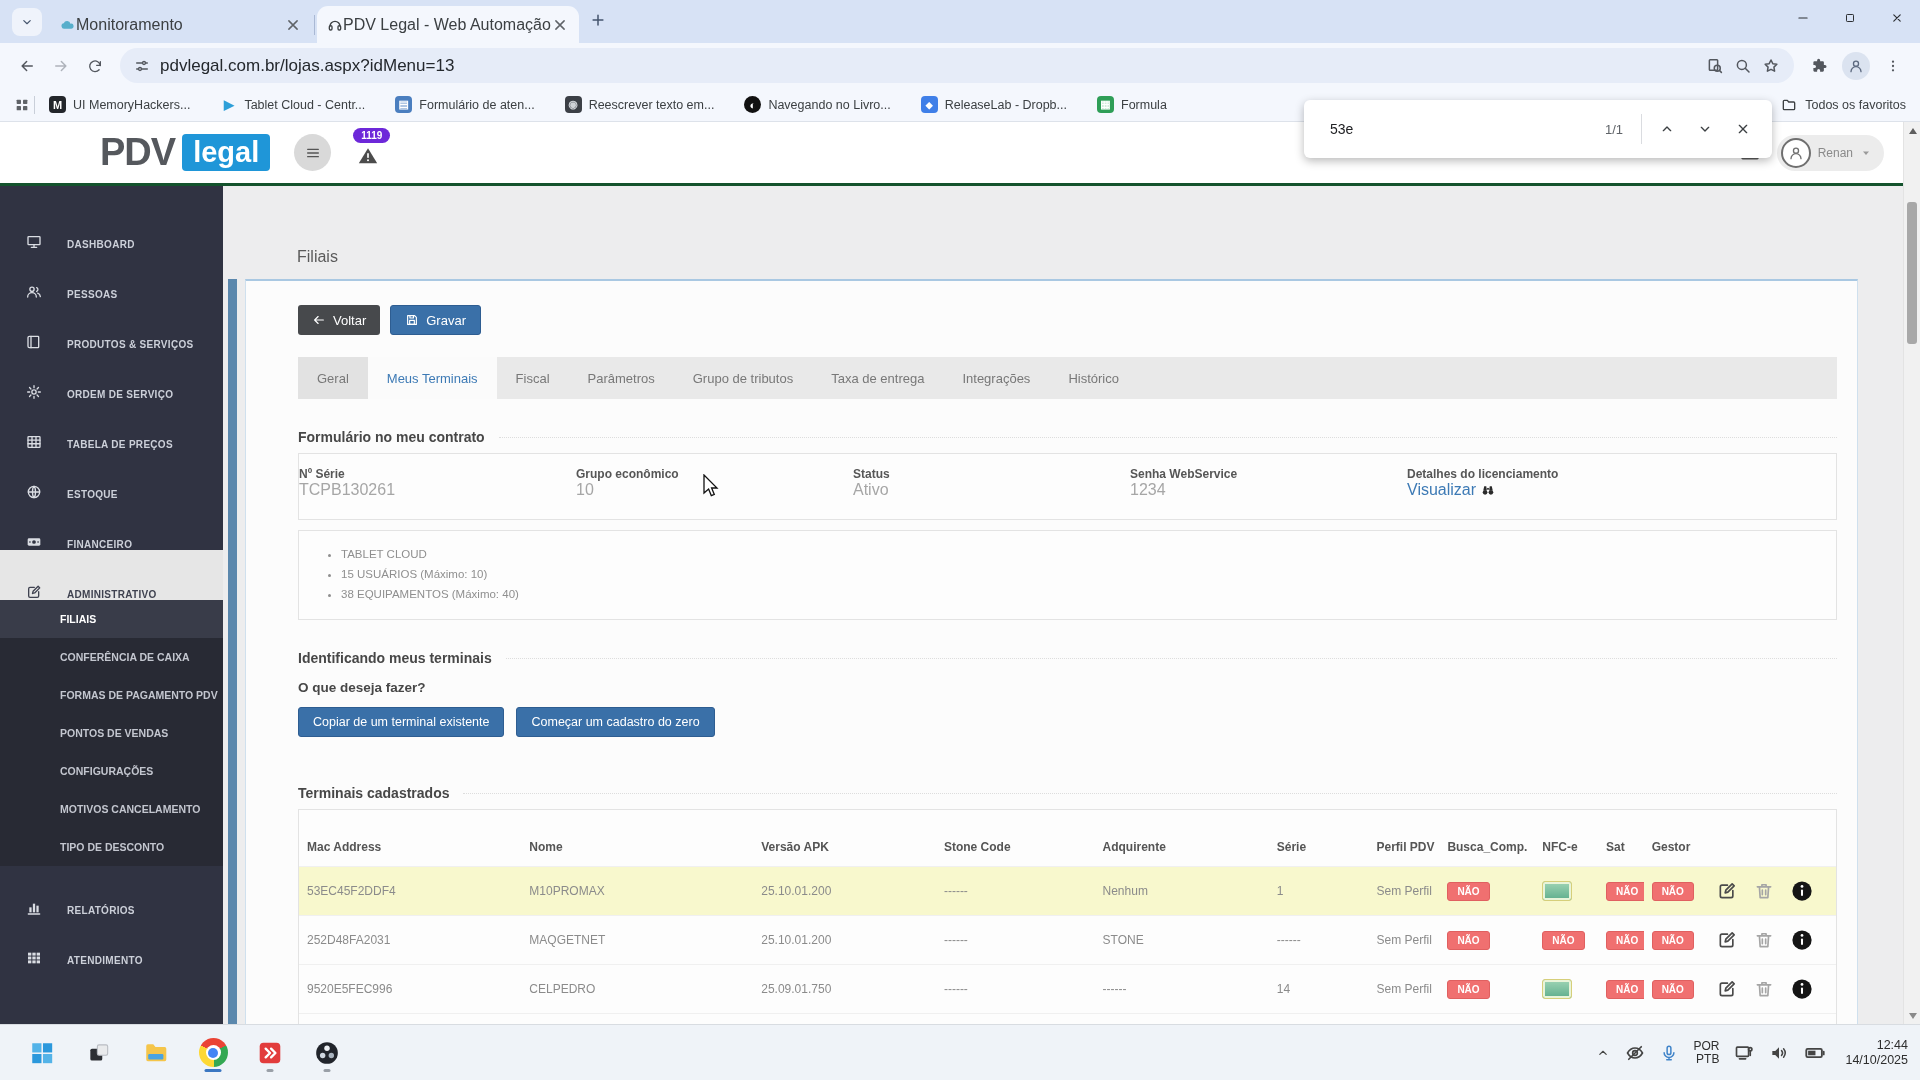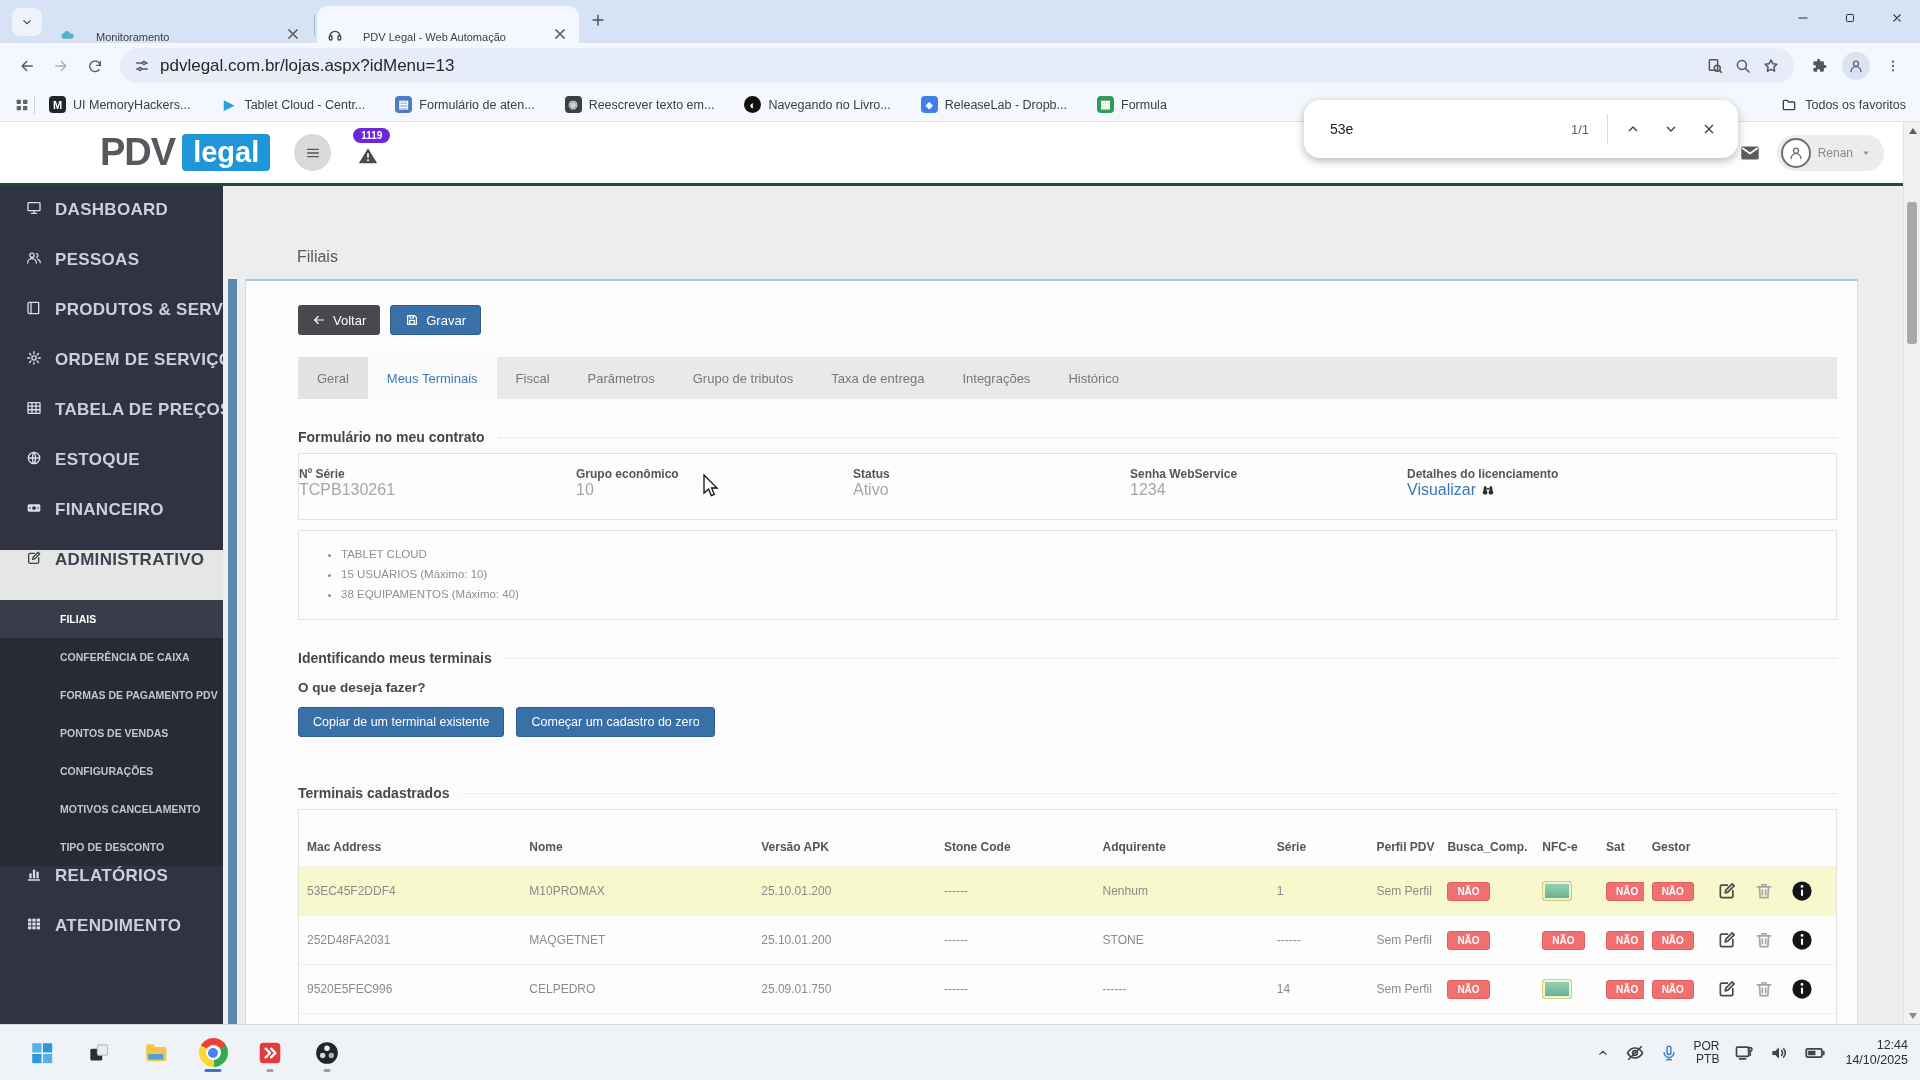--- a/index.html
+++ b/index.html
@@ -8,21 +8,21 @@
   .ic{display:inline-block;flex:none}
   .ic svg{display:block;width:100%;height:100%}
   .s12{width:12px;height:12px}.s14{width:14px;height:14px}.s16{width:16px;height:16px}
   .s18{width:18px;height:18px}.s20{width:20px;height:20px}.s22{width:22px;height:22px}
   .s26{width:26px;height:26px}
 
   
   .tabstrip{position:absolute;left:0;top:0;right:0;height:43px;background:#d7e2f5;display:flex;align-items:flex-end}
   .tab-search{margin:0 8px 7px 12px;width:30px;height:28px;border-radius:8px;background:rgba(255,255,255,.6);
     display:flex;align-items:center;justify-content:center;color:#44546d}
-  .tab{height:37px;width:262px;display:flex;align-items:flex-end;gap:20px;padding:0 10px;font-size:11px;color:#3c4043;
+  .tab{height:37px;width:262px;display:flex;align-items:center;gap:0;padding:0 10px;font-size:16px;color:#3c4043;
     border-radius:11px 11px 0 0}
   .tab.active{background:#f4f7fd}
   .tab .ttl{flex:1;white-space:nowrap;overflow:hidden}
   .tab .cls{width:18px;height:18px;border-radius:50%;display:flex;align-items:center;justify-content:center;color:#5f6368}
   .tab-div{width:1px;height:20px;background:#a9b8d4;align-self:center;margin:0 2px}
   .newtab{margin:0 0 10px 10px;color:#44546d}
   .win-controls{position:absolute;right:0;top:0;height:36px;display:flex}
   .wc{width:47px;height:36px;display:flex;align-items:center;justify-content:center;color:#2c2f33}
 
   .toolbar{position:absolute;left:0;top:43px;right:0;height:45px;background:#f4f7fd;display:flex;align-items:center;padding:0 10px}
@@ -35,21 +35,21 @@
   .avatar-btn{width:28px;height:28px;border-radius:50%;background:#dbe3f0;display:flex;align-items:center;justify-content:center;color:#5b687e;margin:0 6px}
 
   .bookmarksbar{position:absolute;left:0;top:88px;right:0;height:34px;background:#f4f7fd;border-bottom:1px solid #dde2ea;
     display:flex;align-items:center;padding:0 14px;font-size:12.5px;color:#3c4043}
   .bm{display:flex;align-items:center;gap:7px;margin-right:30px;white-space:nowrap}
   .bm-sep{width:1px;height:18px;background:#c9cfd9;margin:0 14px 0 4px}
   .fav{width:17px;height:17px;border-radius:4px;display:inline-flex;align-items:center;justify-content:center;
     font-size:11px;font-weight:700;color:#fff;flex:none}
   .bm-right{margin-left:auto;display:flex;align-items:center;gap:8px;color:#3c4043}
 
-  .findbar{position:absolute;left:1304px;top:100px;width:434px;height:58px;background:#fff;border-radius:16px;
+  .findbar{position:absolute;left:1304px;top:100px;width:468px;height:58px;background:#fff;border-radius:6px;
     box-shadow:0 3px 10px rgba(0,0,0,.28);display:flex;align-items:center;padding:0 10px;z-index:70}
   .findbar .q{margin-left:16px;flex:1;font-size:14px;color:#202124}
   .findbar .cnt{font-size:13px;color:#5f6368;margin-right:12px}
   .find-sep{width:1px;height:30px;background:#dadce0;margin:0 6px}
   .find-btn{width:38px;height:38px;border-radius:50%;display:flex;align-items:center;justify-content:center;color:#3c4043}
 
   
   .app-header{position:absolute;left:0;top:122px;right:0;height:64px;background:#fff;display:flex;align-items:center;
     border-bottom:3px solid #14532d;padding-left:100px}
   .logo-pdv{font-size:38px;font-weight:900;color:#55585d;letter-spacing:-1px}
@@ -61,22 +61,22 @@
     padding:2px 8px;border-radius:9px}
   .hdr-right{margin-left:auto;display:flex;align-items:center;margin-right:36px;gap:16px}
   .env{color:#5c5c5c}
   .user-pill{display:flex;align-items:center;gap:7px;background:#ececec;border-radius:18px;padding:3px 12px 3px 4px}
   .user-avatar{width:30px;height:30px;border-radius:50%;border:2px solid #6f6f6f;display:flex;align-items:center;justify-content:center;color:#6f6f6f;background:#fff}
   .user-name{font-size:12px;color:#8a8a8a}
   .user-caret{color:#9a9a9a}
 
   
   .sidebar{position:absolute;left:0;top:186px;bottom:56px;width:223px;background:#303342;padding-top:14px;overflow:hidden}
-  .side-item{height:50px;display:flex;align-items:flex-start;gap:13px;padding:0 10px 0 26px;color:#ccd0d9;
-    font-size:17px;font-weight:700;letter-spacing:.3px;white-space:nowrap}
+  .side-item{height:50px;display:flex;align-items:flex-end;gap:25px;padding:0 10px 0 26px;color:#ccd0d9;
+    font-size:10px;font-weight:700;letter-spacing:.3px;white-space:nowrap}
   .side-item .ic{color:#dadde3}
   .side-item.active{background:#e6e6e6;color:#3f4250}
   .side-item.active .ic{color:#3f4250}
   .submenu{background:#282a34}
   .sub-item{height:38px;display:flex;align-items:center;padding-left:60px;color:#c3c6cf;font-size:10.5px;font-weight:700;white-space:nowrap}
   .sub-item.active{background:#393c49;color:#fff}
 
   
   .content{position:absolute;left:223px;top:186px;right:0;bottom:56px;background:#ededee;overflow:hidden}
   .accent-strip{position:absolute;left:5px;top:93px;bottom:0;width:9px;background:#5b88ad}

